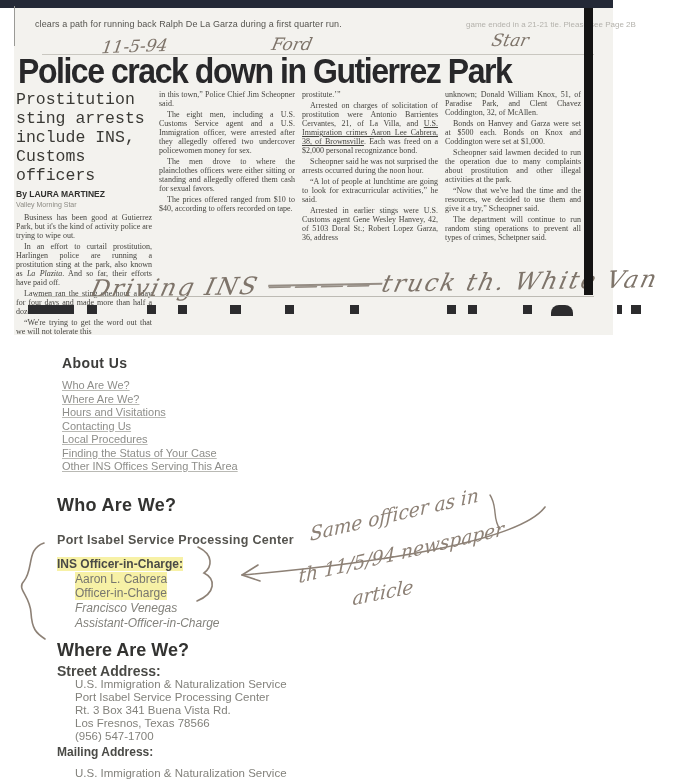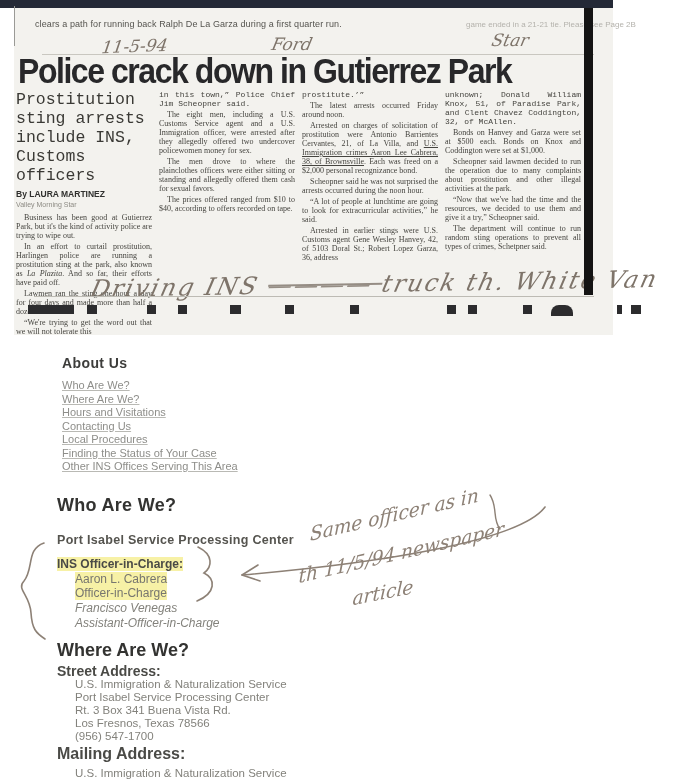--- a/index.html
+++ b/index.html
@@ -19,21 +19,21 @@
   .hand{font-family:"DejaVu Serif",serif;font-style:italic;color:#7e746a;}
   .hand-date{position:absolute;left:88px;top:28px;font-size:17px;transform:skewX(-10deg) rotate(-2deg);}
   .hand-ford{position:absolute;left:258px;top:26px;font-size:17px;transform:skewX(-12deg);}
   .hand-star{position:absolute;left:478px;top:22px;font-size:17px;transform:skewX(-12deg);}
   .headline{position:absolute;left:4px;top:43px;width:578px;font-size:33px;font-weight:bold;
             color:#28282a;letter-spacing:-1.5px;white-space:nowrap;transform:scale(.97,1.08);transform-origin:left top;}
   .columns{position:absolute;left:2px;top:82px;width:580px;display:flex;gap:7px;}
   .col{flex:0 0 136px;font-family:"Liberation Serif",serif;font-size:8px;line-height:9px;
        text-align:justify;color:#45443f;}
   .col p{margin:0 0 2px 0;text-indent:8px;}
-  .col p.cont{text-indent:0;font-family:Liberation Mono, monospace;}
+  .col p.cont{text-indent:0;}
   .subhead{font-family:Liberation Mono, monospace;font-size:16.5px;line-height:19px;color:#3a3935;
            text-align:left;margin-bottom:5px;}
   .byline{font-family:"Liberation Sans",sans-serif;font-size:8.5px;font-weight:bold;color:#2f2f2d;
           text-align:left;margin-bottom:1px;}
   .byorg{font-family:"Liberation Sans",sans-serif;font-size:7px;color:#8d8b84;text-align:left;margin-bottom:4px;}
   .u-phrase{text-decoration:underline;}
   .i-phrase{font-style:italic;}
   .hand-bottom{position:absolute;left:78px;top:262px;font-size:24px;white-space:nowrap;
                transform:skewX(-14deg) rotate(-1deg);letter-spacing:2px;}
   .hand-bottom s{text-decoration:line-through;opacity:.8;}
@@ -49,21 +49,21 @@
   .h-who{position:absolute;left:57px;top:160px;font-size:18px;font-weight:bold;color:#333331;letter-spacing:.3px;}
   .center-name{position:absolute;left:57px;top:198px;font-size:12.5px;font-weight:bold;color:#55544f;letter-spacing:.3px;}
   .oic{position:absolute;left:57px;top:222px;font-size:12px;line-height:14.5px;}
   .hl{background:#f7f1a6;}
   .oic-label{font-weight:bold;color:#4a4a46;}
   .oic-line{color:#77766f;padding-left:18px;}
   .asst{position:absolute;left:75px;top:266px;font-size:12px;line-height:14.5px;color:#83827c;font-style:italic;}
   .h-where{position:absolute;left:57px;top:305px;font-size:18px;font-weight:bold;color:#333331;}
   .h-street{position:absolute;left:57px;top:328px;font-size:14px;font-weight:bold;color:#4a4a46;}
   .street{position:absolute;left:75px;top:343px;font-size:11.5px;line-height:13px;color:#83827c;}
-  .h-mailing{position:absolute;left:57px;top:410px;font-size:16px;font-weight:bold;color:#4a4a46;}
+  .h-mailing{position:absolute;left:57px;top:410px;font-size:12px;font-weight:bold;color:#4a4a46;}
   .mailing{position:absolute;left:75px;top:432px;font-size:11.5px;color:#83827c;}
   .note-hand span{position:absolute;font-family:"DejaVu Serif",serif;font-style:italic;color:#8d8176;
                   font-size:19px;white-space:nowrap;}
   .note-l1{left:308px;top:168px;transform:rotate(-13deg) skewX(-14deg);}
   .note-l2{left:296px;top:206px;transform:rotate(-13deg) skewX(-14deg);}
   .note-l3{left:352px;top:246px;transform:rotate(-11deg) skewX(-14deg);}
   .annot-svg{position:absolute;left:0;top:150px;width:600px;height:180px;}
 </style>
 </head>
 <body>
@@ -94,21 +94,20 @@
         <p>“We're trying to get the word out that we will not tolerate this</p>
       </div>
       <div class="col">
         <p class="cont">in this town,” Police Chief Jim Scheopner said.</p>
         <p>The eight men, including a U.S. Customs Service agent and a U.S. Immigration officer, were arrested after they allegedly offered two undercover policewomen money for sex.</p>
         <p>The men drove to where the plainclothes officers were either sitting or standing and allegedly offered them cash for sexual favors.</p>
         <p>The prices offered ranged from $10 to $40, according to offers recorded on tape.</p>
       </div>
       <div class="col">
         <p class="cont">prostitute.’”</p>
-        <p>The latest arrests occurred Friday around noon.</p>
         <p><span>Arrested on charges of solicitation of prostitution were Antonio Barrientes Cervantes, 21, of La Villa, and </span><span class="u-phrase">U.S. Immigration crimes Aaron Lee Cabrera, 38, of Brownsville</span><span>. Each was freed on a $2,000 personal recognizance bond.</span></p>
         <p>Scheopner said he was not surprised the arrests occurred during the noon hour.</p>
         <p>“A lot of people at lunchtime are going to look for extracurricular activities,” he said.</p>
         <p>Arrested in earlier stings were U.S. Customs agent Gene Wesley Hanvey, 42, of 5103 Doral St.; Robert Lopez Garza, 36, address</p>
       </div>
       <div class="col">
         <p class="cont">unknown; Donald William Knox, 51, of Paradise Park, and Clent Chavez Coddington, 32, of McAllen.</p>
         <p>Bonds on Hanvey and Garza were set at $500 each. Bonds on Knox and Coddington were set at $1,000.</p>
         <p>Scheopner said lawmen decided to run the operation due to many complaints about prostitution and other illegal activities at the park.</p>
         <p>“Now that we've had the time and the resources, we decided to use them and give it a try,” Scheopner said.</p>

